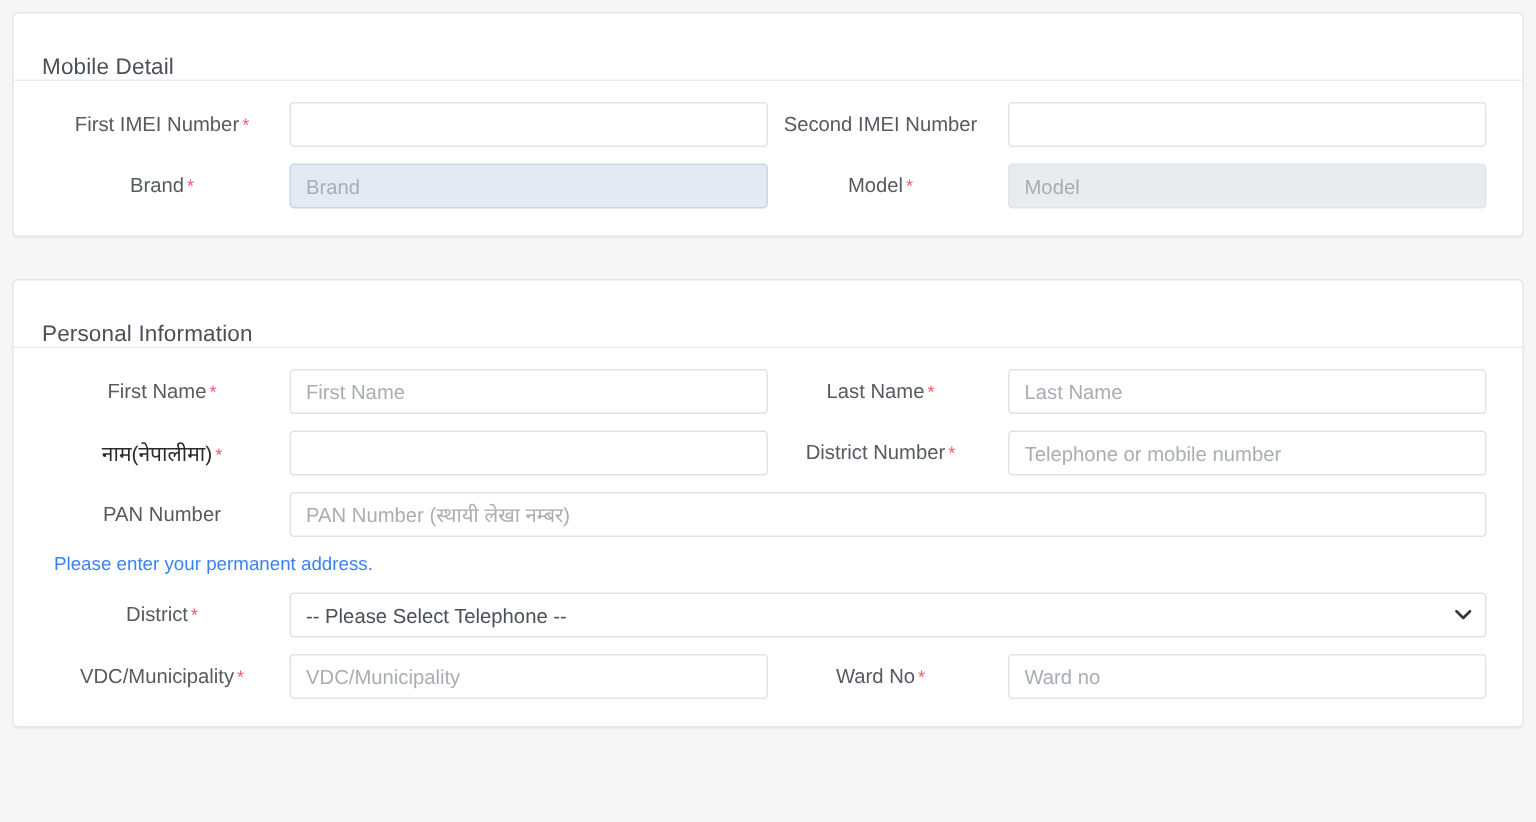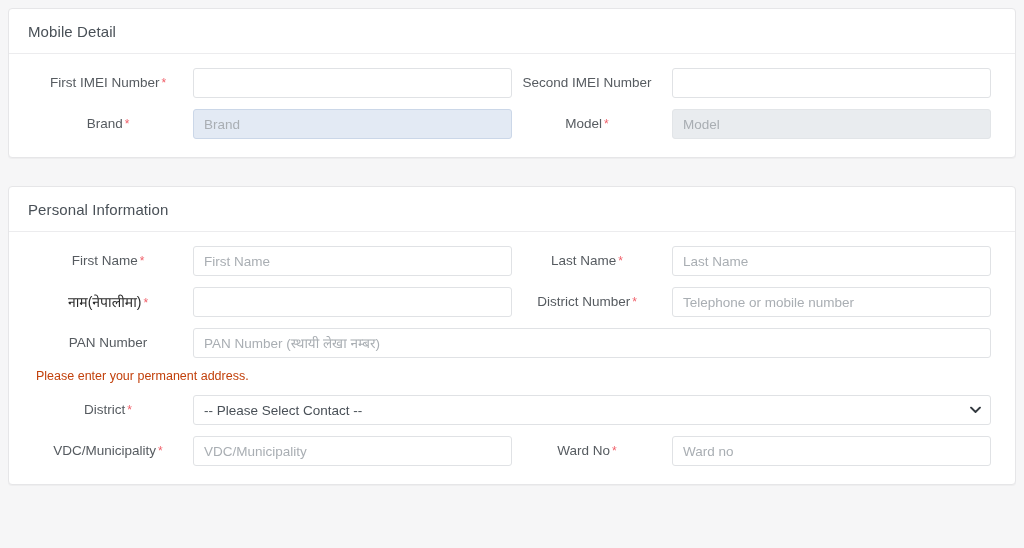--- a/index.html
+++ b/index.html
@@ -27,21 +27,21 @@
     border: 1px solid #e6e6e8;
     border-radius: 4px;
     box-shadow: 0 1px 1px rgba(0,0,0,0.035);
     width: 1008px;
   }
   .card + .card { margin-top: 28px; }
 
   .card-header {
     height: 45px;
     display: flex;
-    align-items: center;
+    align-items: flex-end;
     padding: 0 0 0 19px;
     border-bottom: 1px solid #ececee;
   }
   .card-header-title {
     font-size: 15px;
     color: #495057;
     font-weight: 400;
     letter-spacing: .1px;
   }
   .card-body {
@@ -133,21 +133,21 @@
     right: 10px;
     top: 50%;
     transform: translateY(-50%);
     pointer-events: none;
     line-height: 0;
   }
 
   
   .note {
     font-size: 12.5px;
-    color: #c2410c;
+    color: #3b82f6;
     margin: 10px 0 12px 3px;
   }
 </style>
 </head>
 <body>
 
 <div class="page">
 
   <div class="card">
     <div class="card-header">
@@ -235,21 +235,21 @@
 
       <div class="note">Please enter your permanent address.</div>
 
       <div class="row">
         <div class="col-full">
           <div class="lbl">
             <span>District</span><span class="req">*</span>
           </div>
           <div class="select-wrap">
             <div class="ctl">
-              <span>-- Please Select Contact --</span>
+              <span>-- Please Select Telephone --</span>
             </div>
             <span class="chev">
               <svg width="11" height="7" viewBox="0 0 11 7" xmlns="http://www.w3.org/2000/svg">
                 <path d="M1 1 L5.5 5.5 L10 1" stroke="#343a40" stroke-width="1.8" fill="none" stroke-linecap="round" stroke-linejoin="round"></path>
               </svg>
             </span>
           </div>
         </div>
       </div>
 

